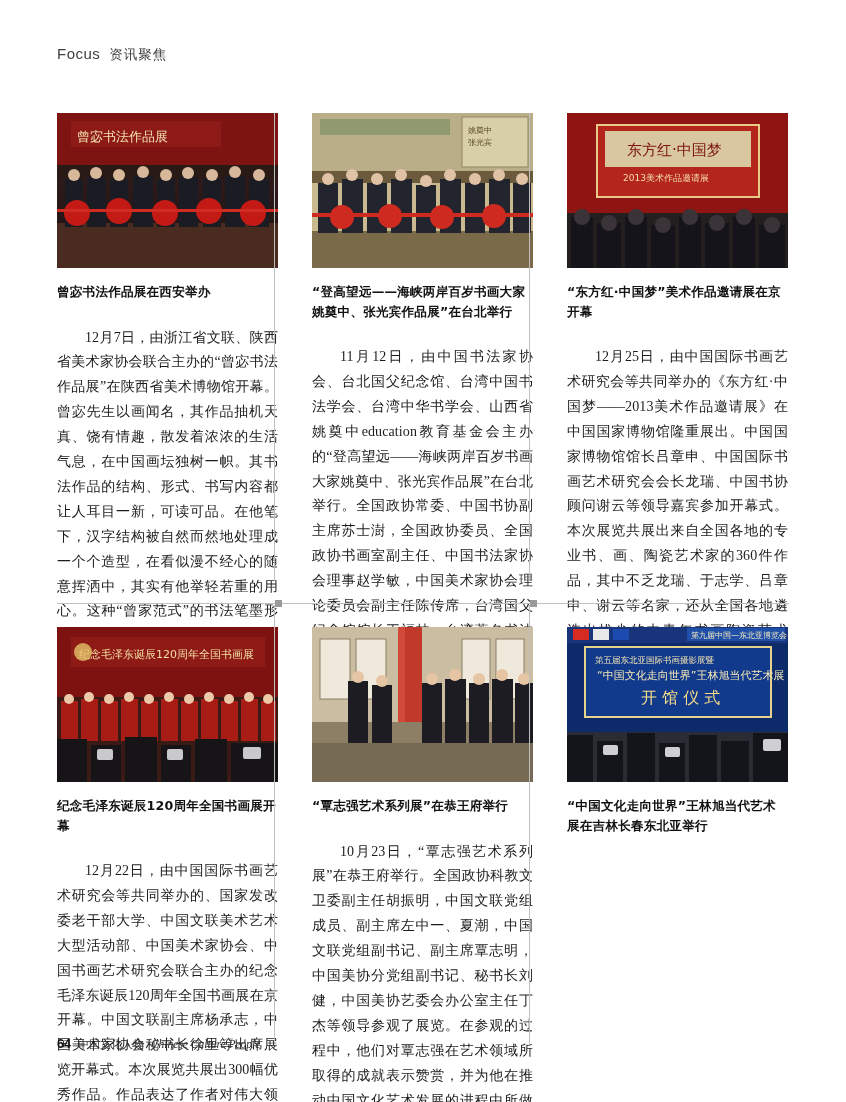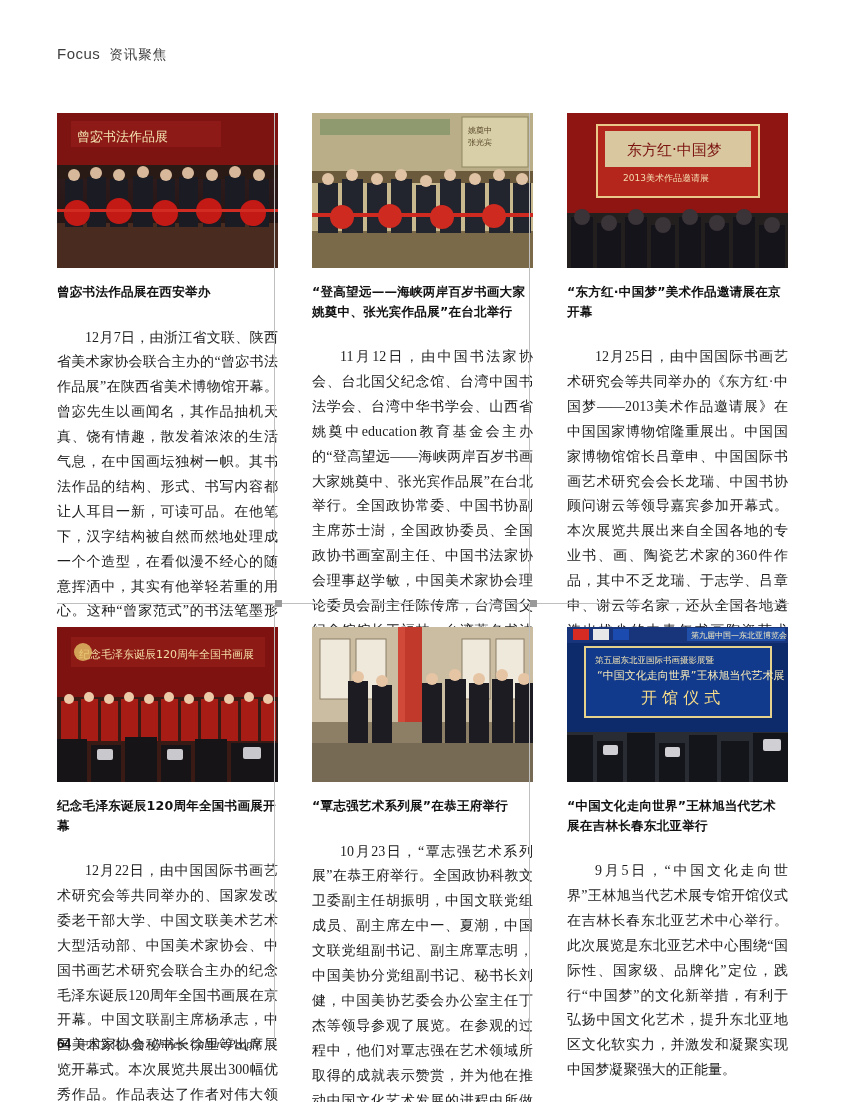--- a/index.html
+++ b/index.html
@@ -417,21 +417,20 @@
               <rect x="186" y="106" width="35" height="49"></rect>
             </g>
             <g fill="#cfcfd4">
               <rect x="36" y="118" width="15" height="10" rx="2"></rect>
               <rect x="98" y="120" width="15" height="10" rx="2"></rect>
               <rect x="196" y="112" width="18" height="12" rx="2"></rect>
             </g>
           </svg>
         </div>
         <div class="headline">“中国文化走向世界”王林旭当代艺术展在吉林长春东北亚举行</div>
-        <div class="body-text">9月5日，“中国文化走向世界”王林旭当代艺术展专馆开馆仪式在吉林长春东北亚艺术中心举行。此次展览是东北亚艺术中心围绕“国际性、国家级、品牌化”定位，践行“中国梦”的文化新举措，有利于弘扬中国文化艺术，提升东北亚地区文化软实力，并激发和凝聚实现中国梦凝聚强大的正能量。</div>
       </div>
     </div>
 
   </div>
 
   <div class="sep-v" style="left:0; top:0; height:0;"></div>
 
   <div class="page-footer">
     <span class="pno">64</span>
     <span class="fcn">中国文化人物</span>

